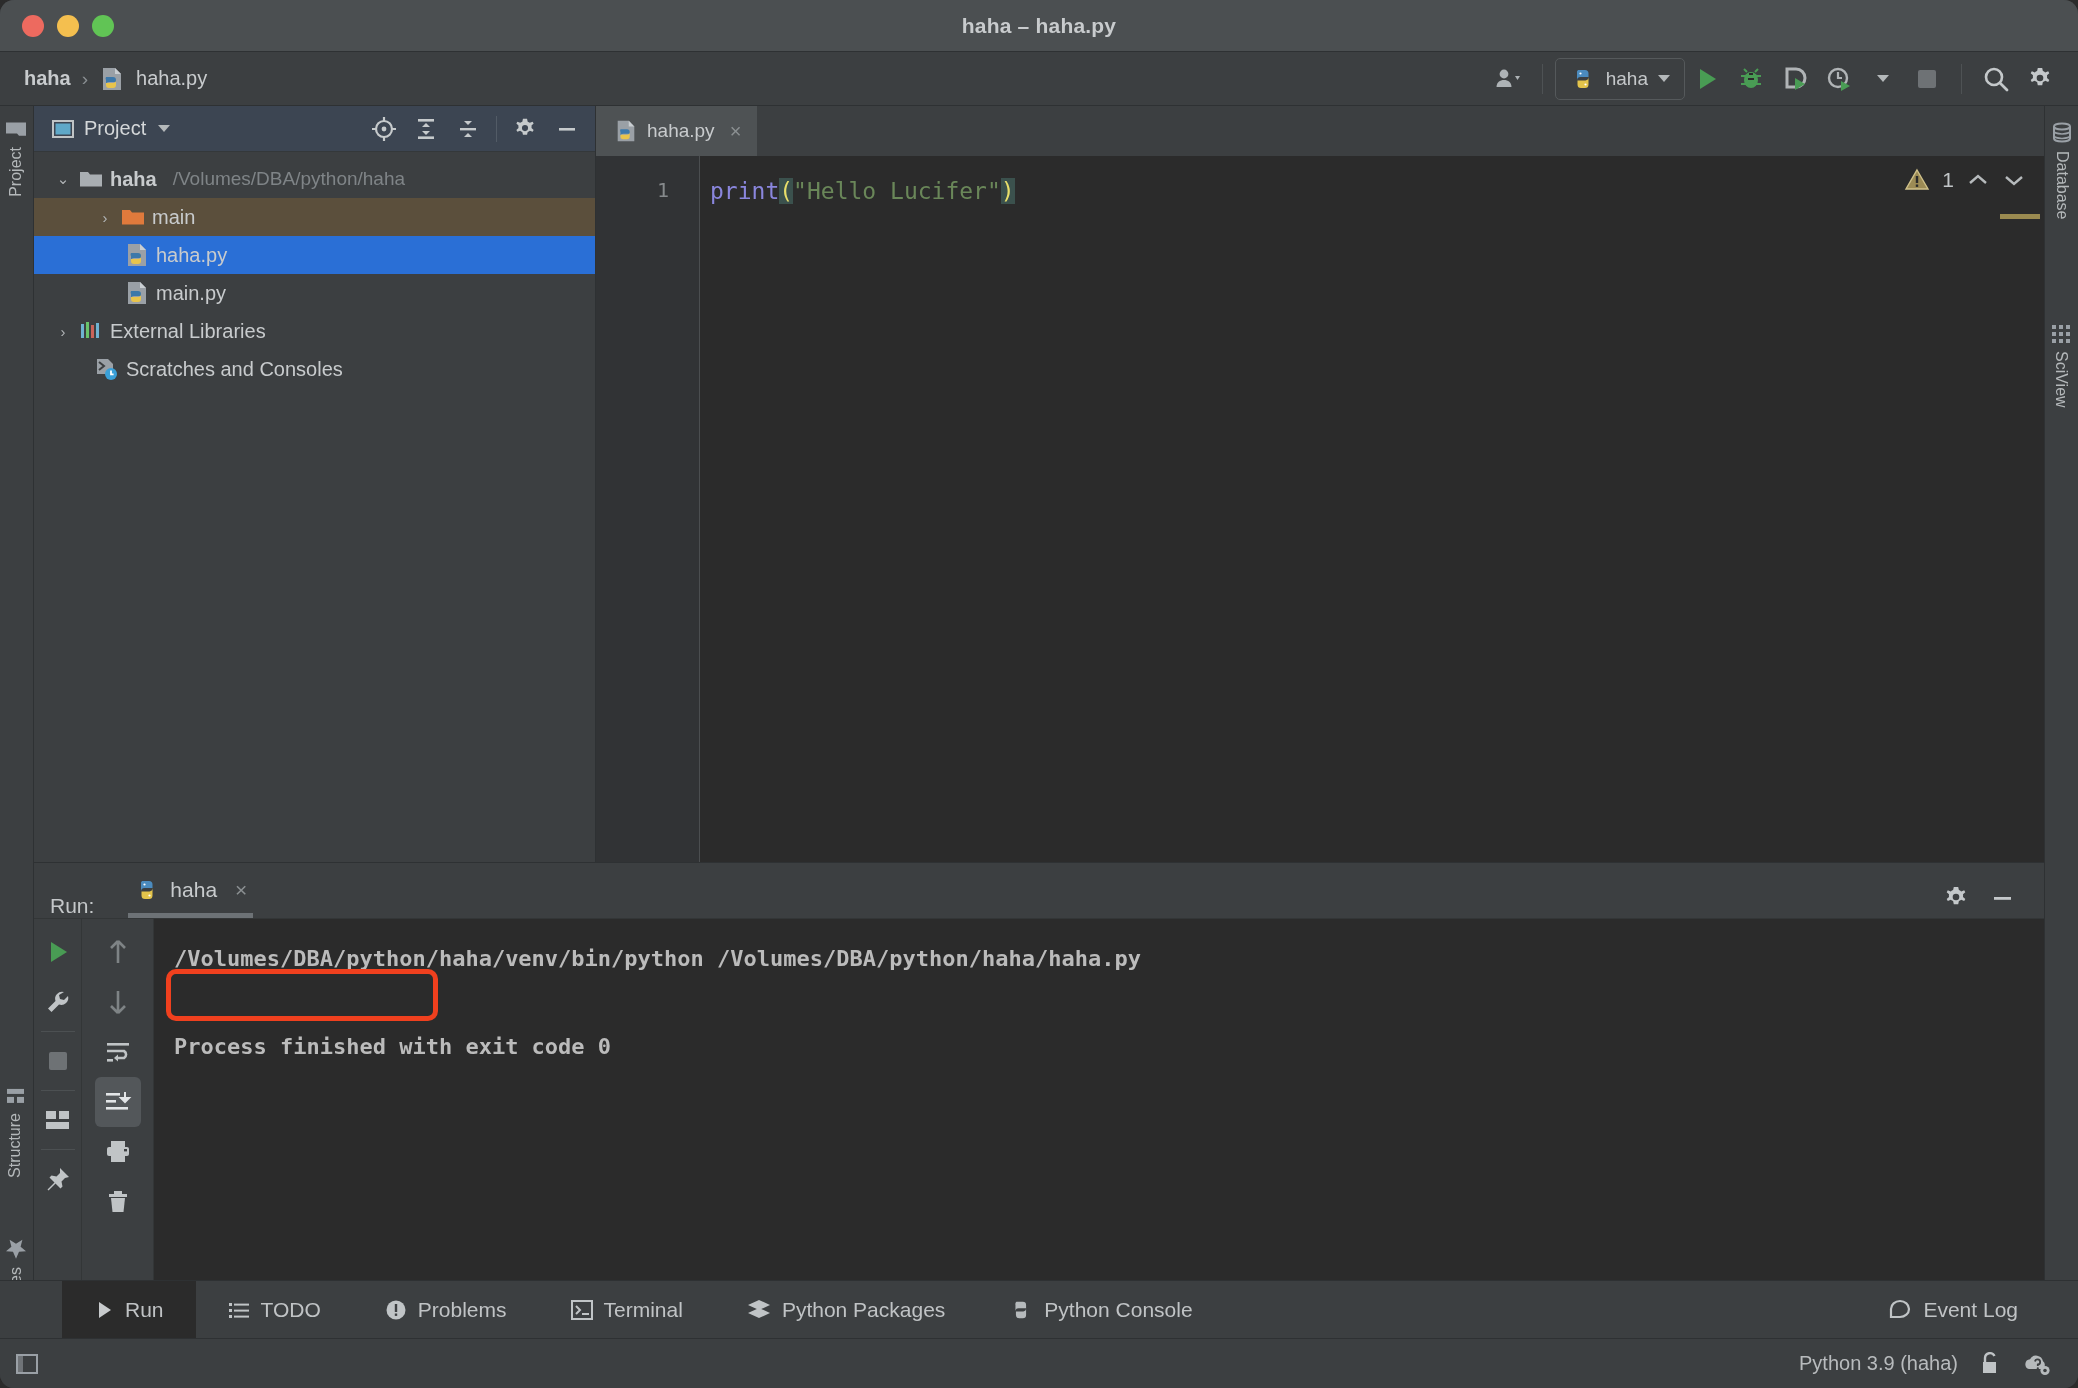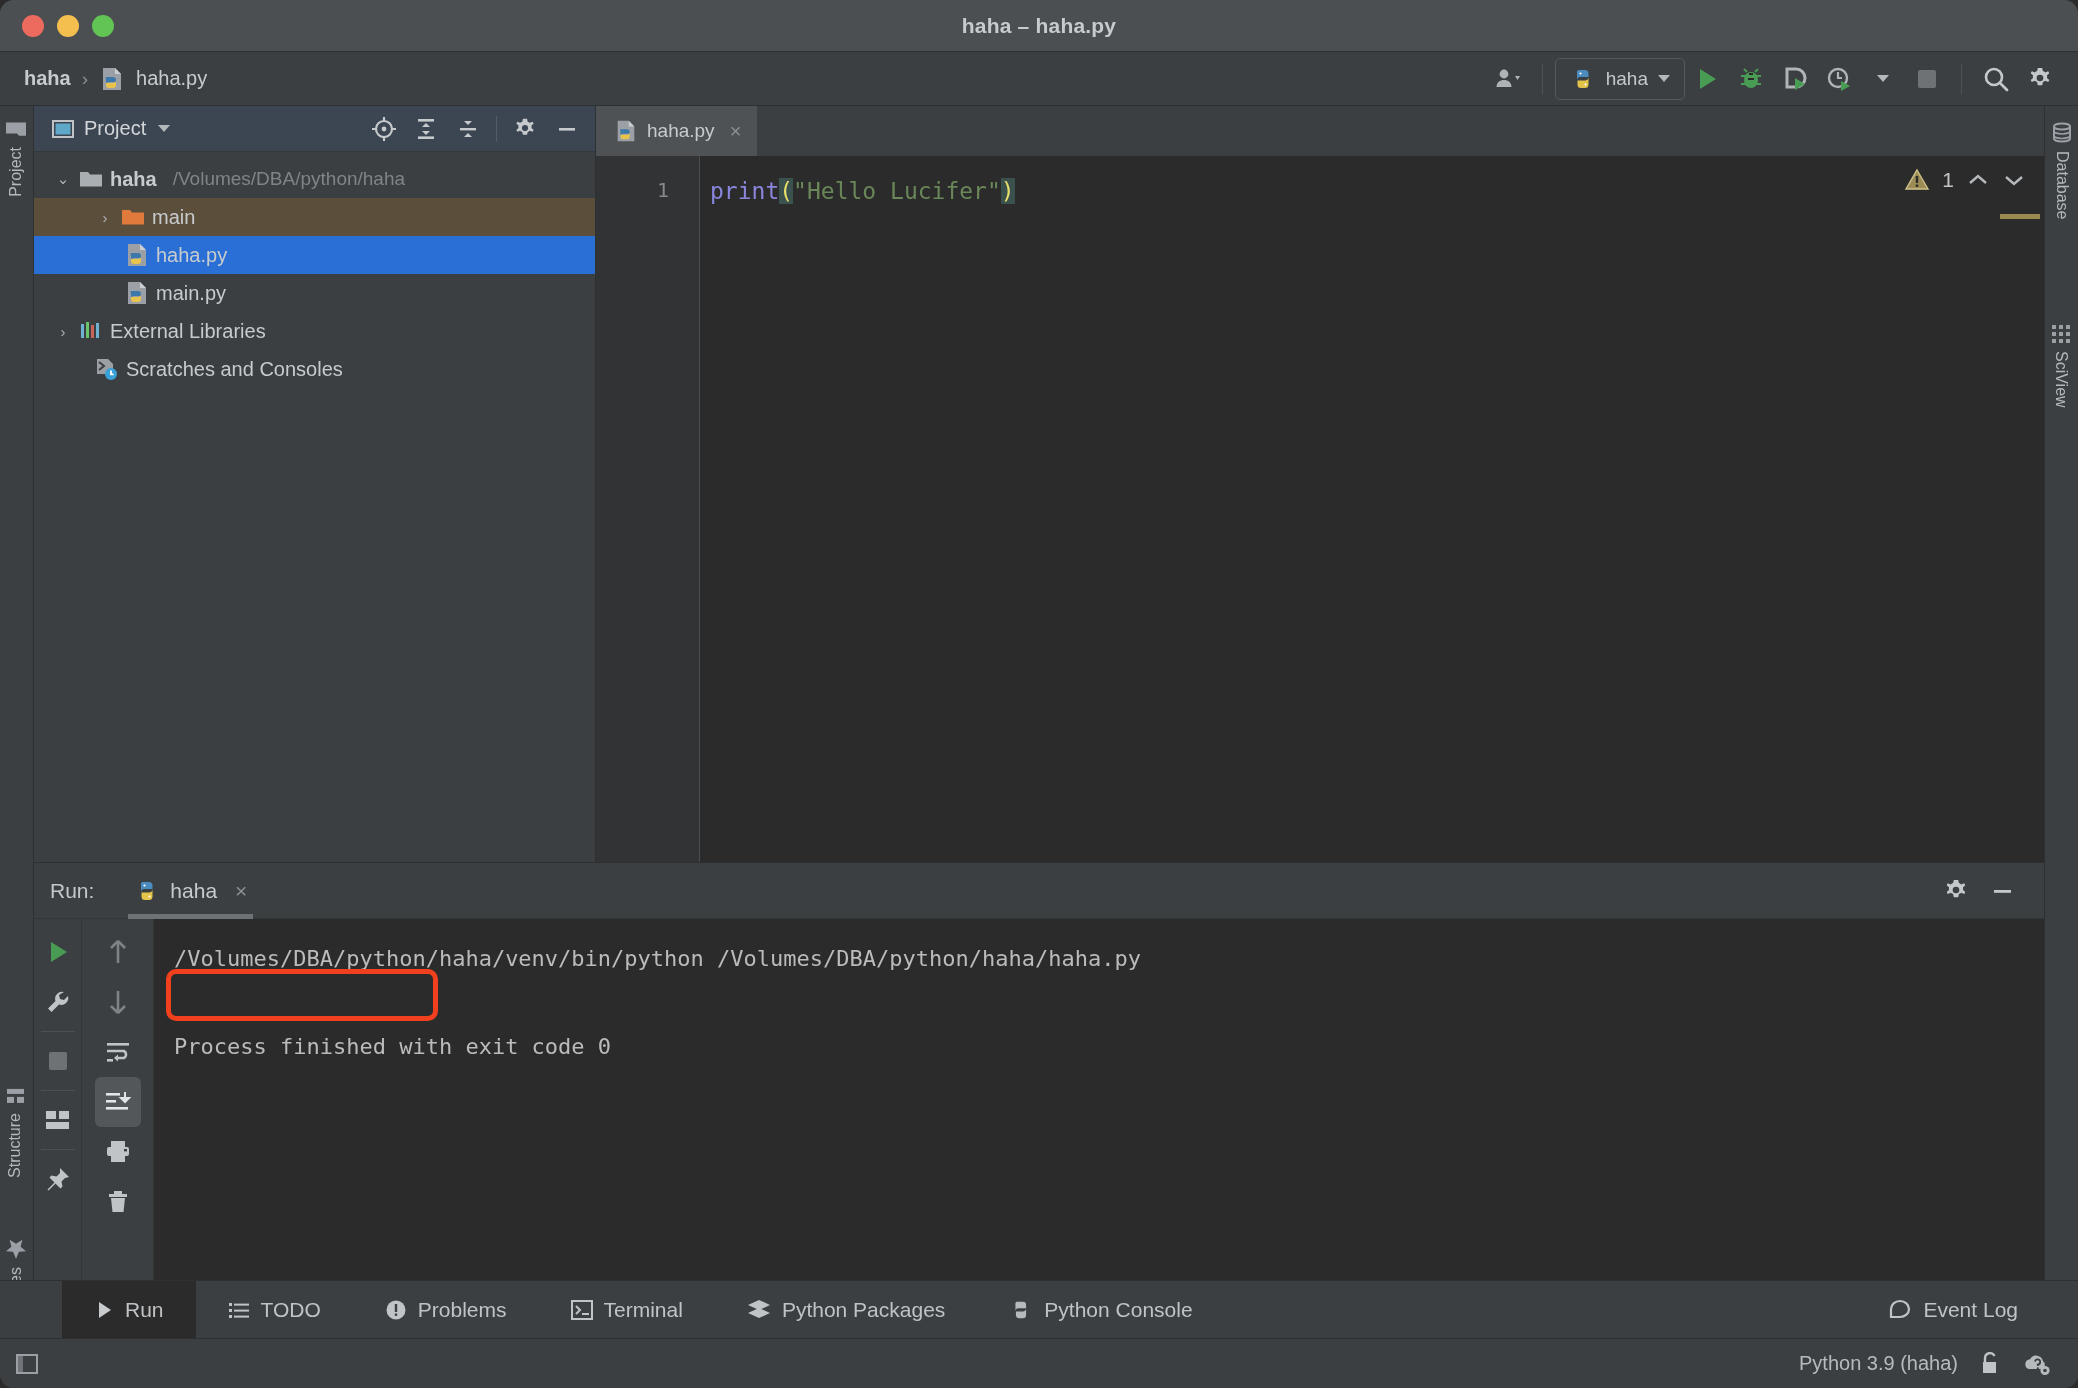--- a/index.html
+++ b/index.html
@@ -151,35 +151,35 @@
   .editor-scroll-track {
     position: absolute; right: 0; top: 50px; width: 14px; height: 706px; background: #2b2b2b;
   }
 
   
   .run-panel {
     position: absolute; left: 34px; top: 862px; width: 2010px; height: 466px;
     background: #3c3f41; border-top: 1px solid #2e3133;
   }
   .run-header {
-    height: 56px; display: flex; align-items: center; padding-left: 16px;
+    height: 56px; display: flex; align-items: flex-end; padding-left: 16px;
     border-bottom: 1px solid #333637;
   }
   .run-label { color: #c4c7c9; font-size: 21px; margin-right: 28px; }
   .run-tab {
     display: flex; align-items: center; gap: 10px; height: 56px;
     padding: 0 12px; position: relative; color: #c8cbcd; font-size: 21px;
   }
   .run-tab .close { color: #8b9092; font-size: 21px; margin-left: 8px; }
   .run-tab-underline {
     position: absolute; left: 6px; right: 6px; bottom: 0; height: 5px; background: #6d7276;
   }
   .run-header-right { margin-left: auto; display: flex; align-items: center; gap: 6px; padding-right: 22px; }
 
-  .run-body { display: flex; height: 410px; }
+  .run-body { display: flex; height: 410px; font-weight: bold; }
   .run-side-left {
     width: 48px; background: #3c3f41; border-right: 1px solid #333637;
     display: flex; flex-direction: column; align-items: center; padding-top: 8px;
   }
   .run-side-right {
     width: 72px; background: #3c3f41; border-right: 1px solid #333637;
     display: flex; flex-direction: column; align-items: center; padding-top: 8px;
   }
   .side-btn { width: 46px; height: 50px; display: flex; align-items: center; justify-content: center; }
   .side-btn.active { background: #53575a; border-radius: 6px; }

